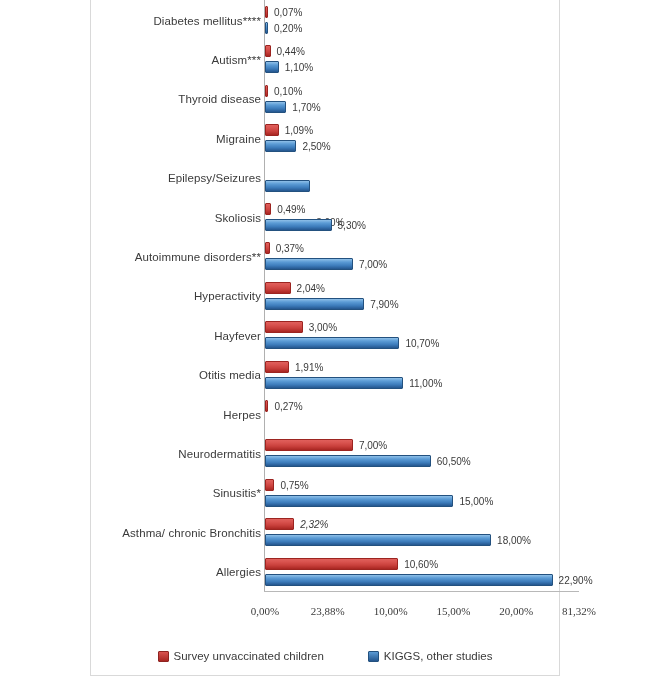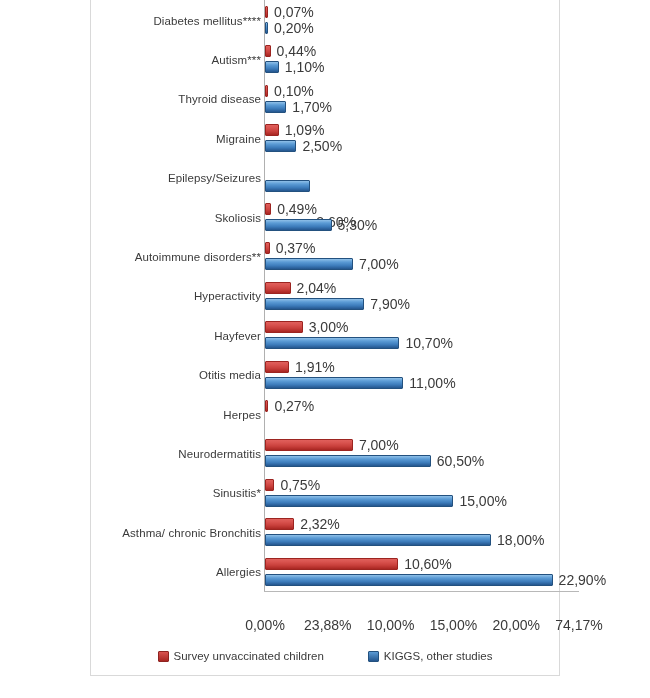--- a/index.html
+++ b/index.html
@@ -87,21 +87,21 @@
     background: linear-gradient(to bottom,
         #8fc0e8 0%, #5b9bd5 30%, #3d7cbb 66%, #24568e 100%);
     border: 1px solid #23517f;
     border-radius: 1px;
   }
 
   .bar-value {
     position: absolute;
     top: 50%;
     transform: translateY(-50%);
-    font-size: 14px;
+    font-size: 10px;
     color: #3a3a3a;
     white-space: nowrap;
     padding-left: 6px;
   }
 
   
   #axis-line {
     position: absolute;
     left: 264px;
     top: 0px;
@@ -120,25 +120,26 @@
 
   #x-ticks {
     position: absolute;
     left: 0;
     top: 605px;
     width: 650px;
     height: 20px;
   }
   .x-tick {
     position: absolute;
-    top: 12px;
-    font-size: 14px;
+    top: 0;
+    font-size: 11px;
     color: #3a3a3a;
     transform: translateX(-50%);
     white-space: nowrap;
+    font-family: Liberation Serif, serif;
   }
 
   
   #legend {
     position: absolute;
     left: 0;
     top: 646px;
     width: 650px;
     height: 20px;
     display: flex;
@@ -337,21 +338,21 @@
             <div class="bar blue" style="width: 188.4px;"></div>
             <div class="bar-value" style="left: 188.4px;">15,00%</div>
           </div>
         </div>
       </div>
       <div class="cat-row" style="top: 513.2px;">
         <div class="cat-label">Asthma/ chronic Bronchitis</div>
         <div class="bars">
           <div class="bar-wrap red">
             <div class="bar red" style="width: 29.1392px;"></div>
-            <div class="bar-value" style="left: 29.1392px;">2,32%</div>
+            <div class="bar-value" style="left: 29.1392px; font-style: italic;">2,32%</div>
           </div>
           <div class="bar-wrap blue">
             <div class="bar blue" style="width: 226.08px;"></div>
             <div class="bar-value" style="left: 226.08px;">18,00%</div>
           </div>
         </div>
       </div>
       <div class="cat-row" style="top: 552.6px;">
         <div class="cat-label">Allergies</div>
         <div class="bars">
@@ -367,21 +368,21 @@
       </div>
     </div>
 </div>
 
 <div id="x-ticks">
     <div class="x-tick" style="left: 265px;">0,00%</div>
     <div class="x-tick" style="left: 327.8px;">23,88%</div>
     <div class="x-tick" style="left: 390.6px;">10,00%</div>
     <div class="x-tick" style="left: 453.4px;">15,00%</div>
     <div class="x-tick" style="left: 516.2px;">20,00%</div>
-    <div class="x-tick" style="left: 579px;">74,17%</div>
+    <div class="x-tick" style="left: 579px;">81,32%</div>
   </div>
 
 <div id="legend">
     <div class="legend-item">
       <span class="legend-swatch red"></span>
       <span>Survey unvaccinated children</span>
     </div>
     <div class="legend-item">
       <span class="legend-swatch blue"></span>
       <span>KIGGS, other studies</span>

